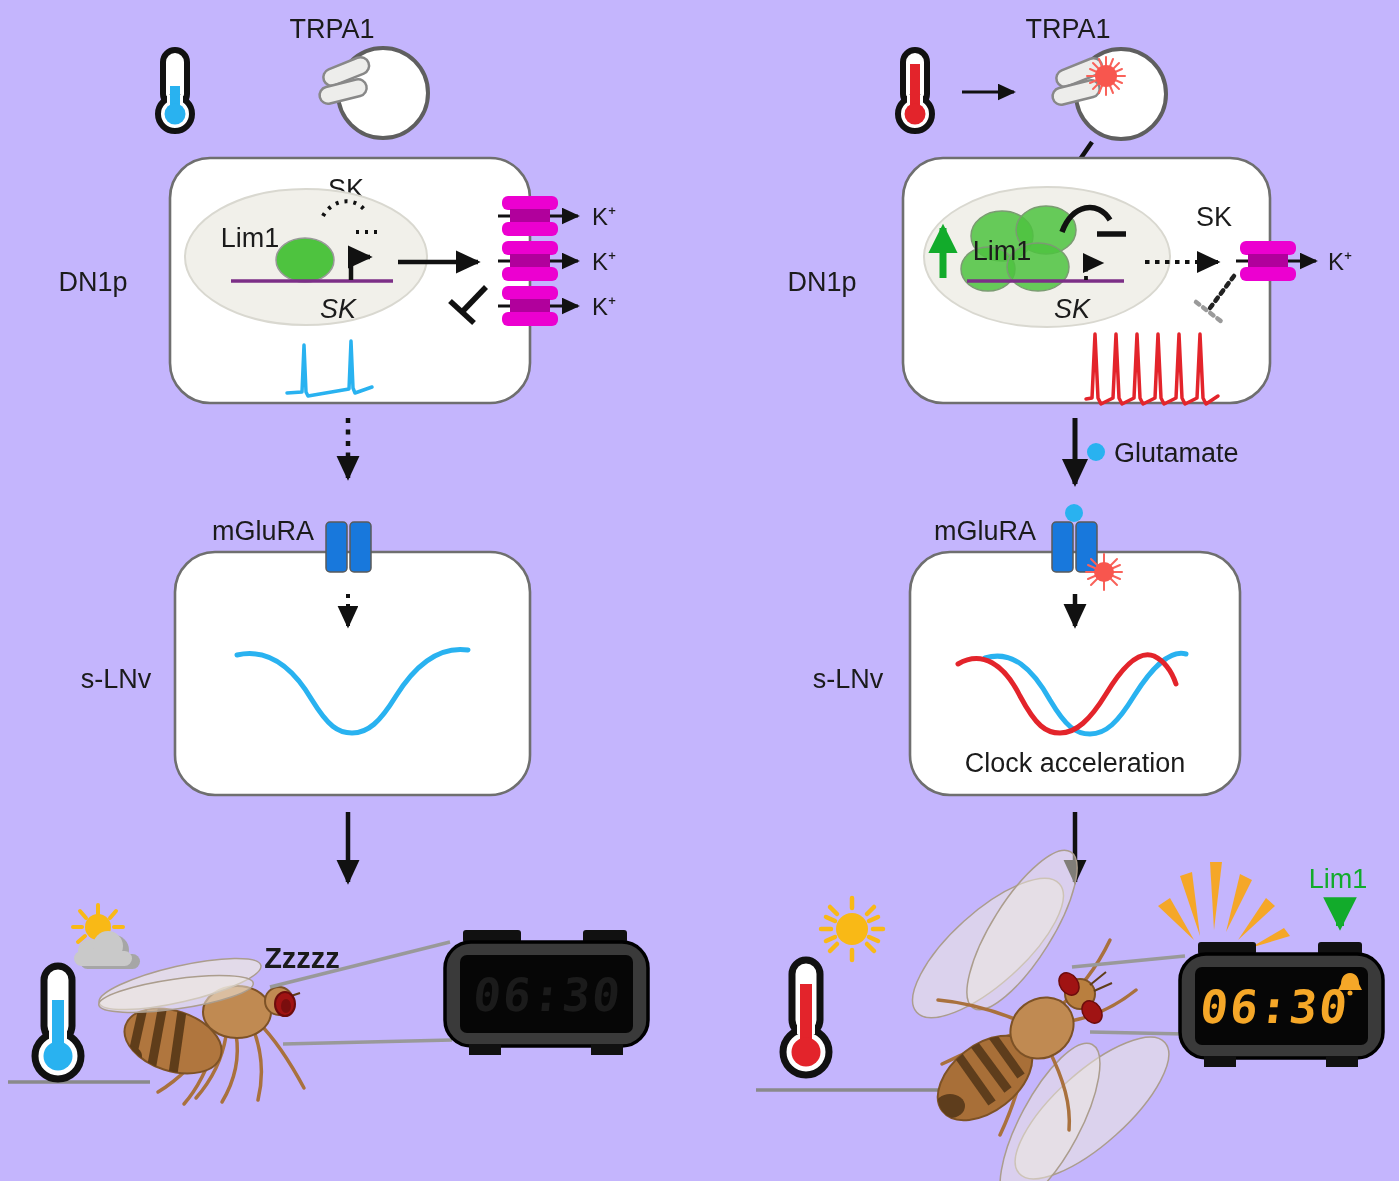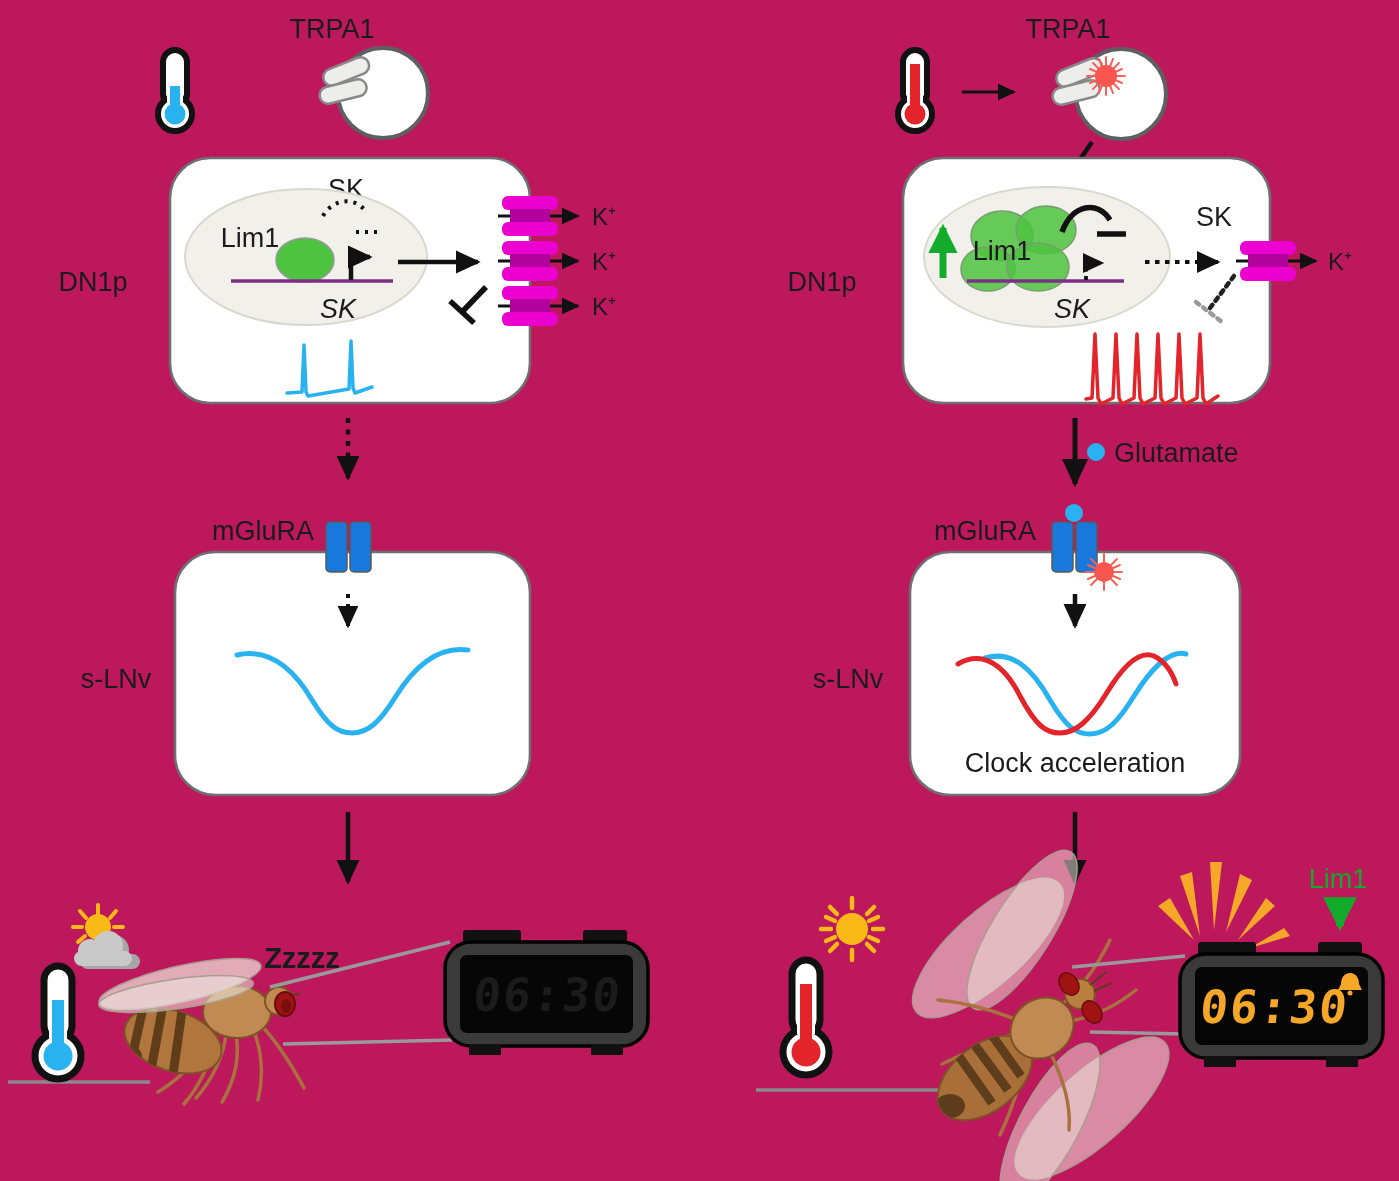--- a/index.html
+++ b/index.html
@@ -1,21 +1,21 @@
 <!DOCTYPE html>
 <html style="--magenta: #ec00d0; --magenta_dark: #b1009c; --green: #4ec33f; --green_accent: #12ab2b; --blue: #29b2f0; --receptor_blue: #1878dc; --red: #e3242b; --orange: #f5a728; --purple: #7c2f87; --sun_yellow: #f9b916;"><head>
 <meta charset="utf-8">
 <style>
   :root{
     --magenta:#ec00d0; --magenta_dark:#b1009c; --green:#4ec33f; --green_accent:#12ab2b;
     --blue:#29b2f0; --receptor_blue:#1878dc; --red:#e3242b; --orange:#f5a728;
     --purple:#7c2f87; --sun_yellow:#f9b916;
   }
   html,body{margin:0;padding:0;background:#fff;}
-  #fig{position:relative;width:1399px;height:1181px;background:#be185d;overflow:hidden;
+  #fig{position:relative;width:1399px;height:1181px;background:#c4b5fd;overflow:hidden;
        font-family:"Liberation Sans",sans-serif;}
   svg text{font-family:"Liberation Sans",sans-serif;fill:#1b1b1b;}
   .lbl{font-size:27px;}
   .lbl-it{font-size:27px;font-style:italic;}
   .k{font-size:24px;}
   .digits{font-family:"DejaVu Sans Mono",monospace;font-weight:bold;font-size:46px;letter-spacing:2px;}
   .cellbox{fill:#fff;stroke:#6f6f6f;stroke-width:2.6;}
   .nucleus{fill:#f1f0ea;stroke:#d9d8d0;stroke-width:2;}
   .chbar{fill:var(--magenta);}
   .chmid{fill:var(--magenta_dark);}

